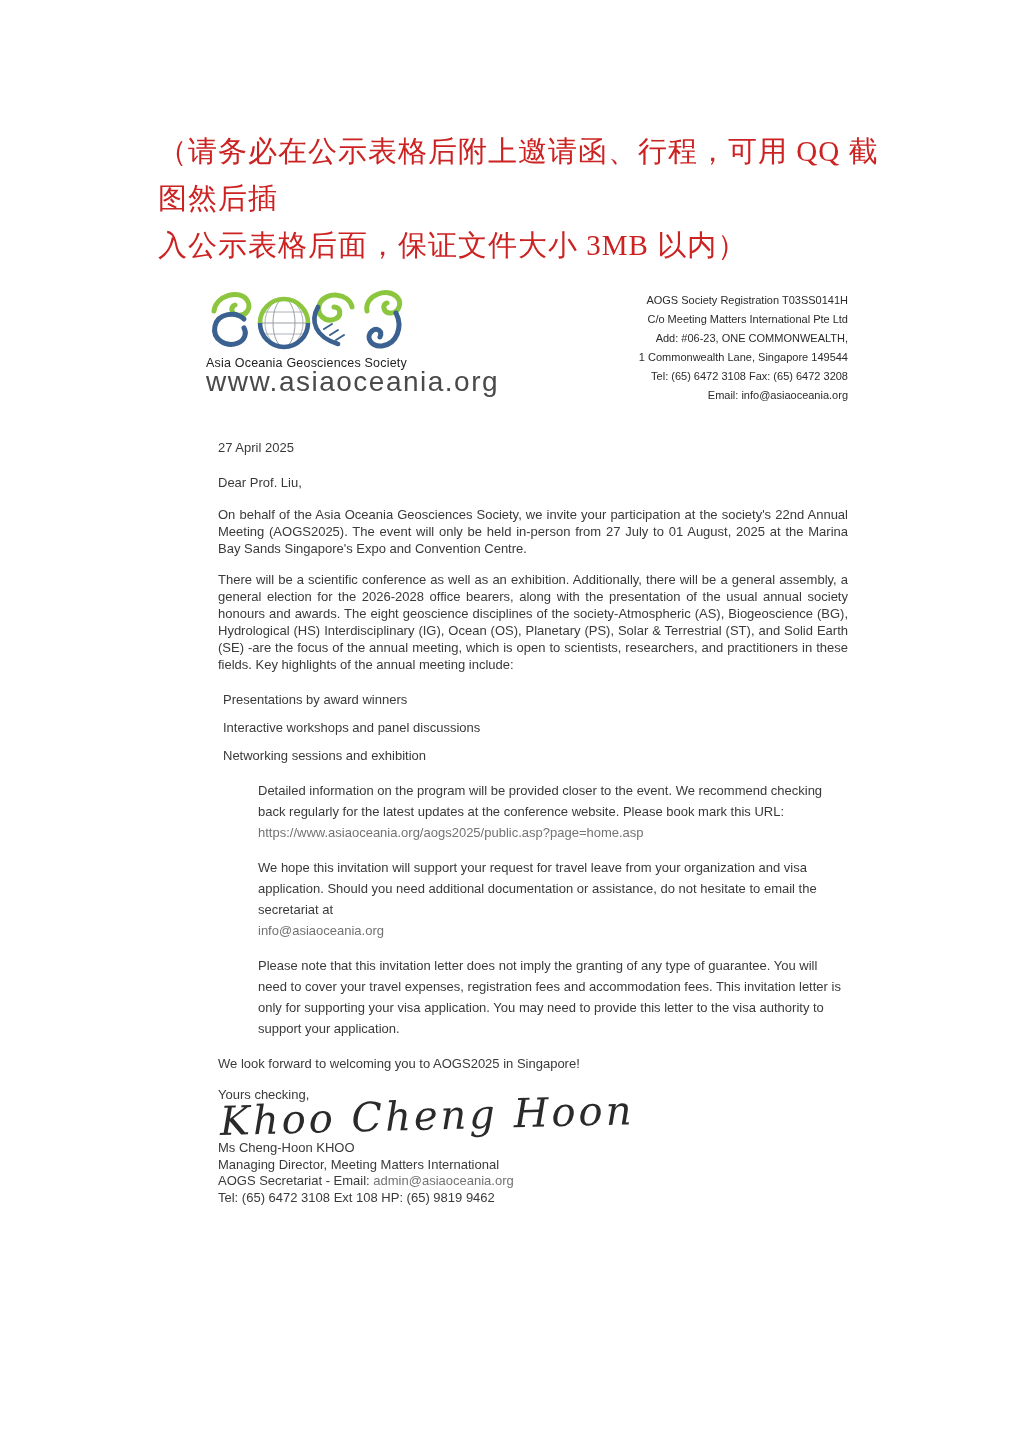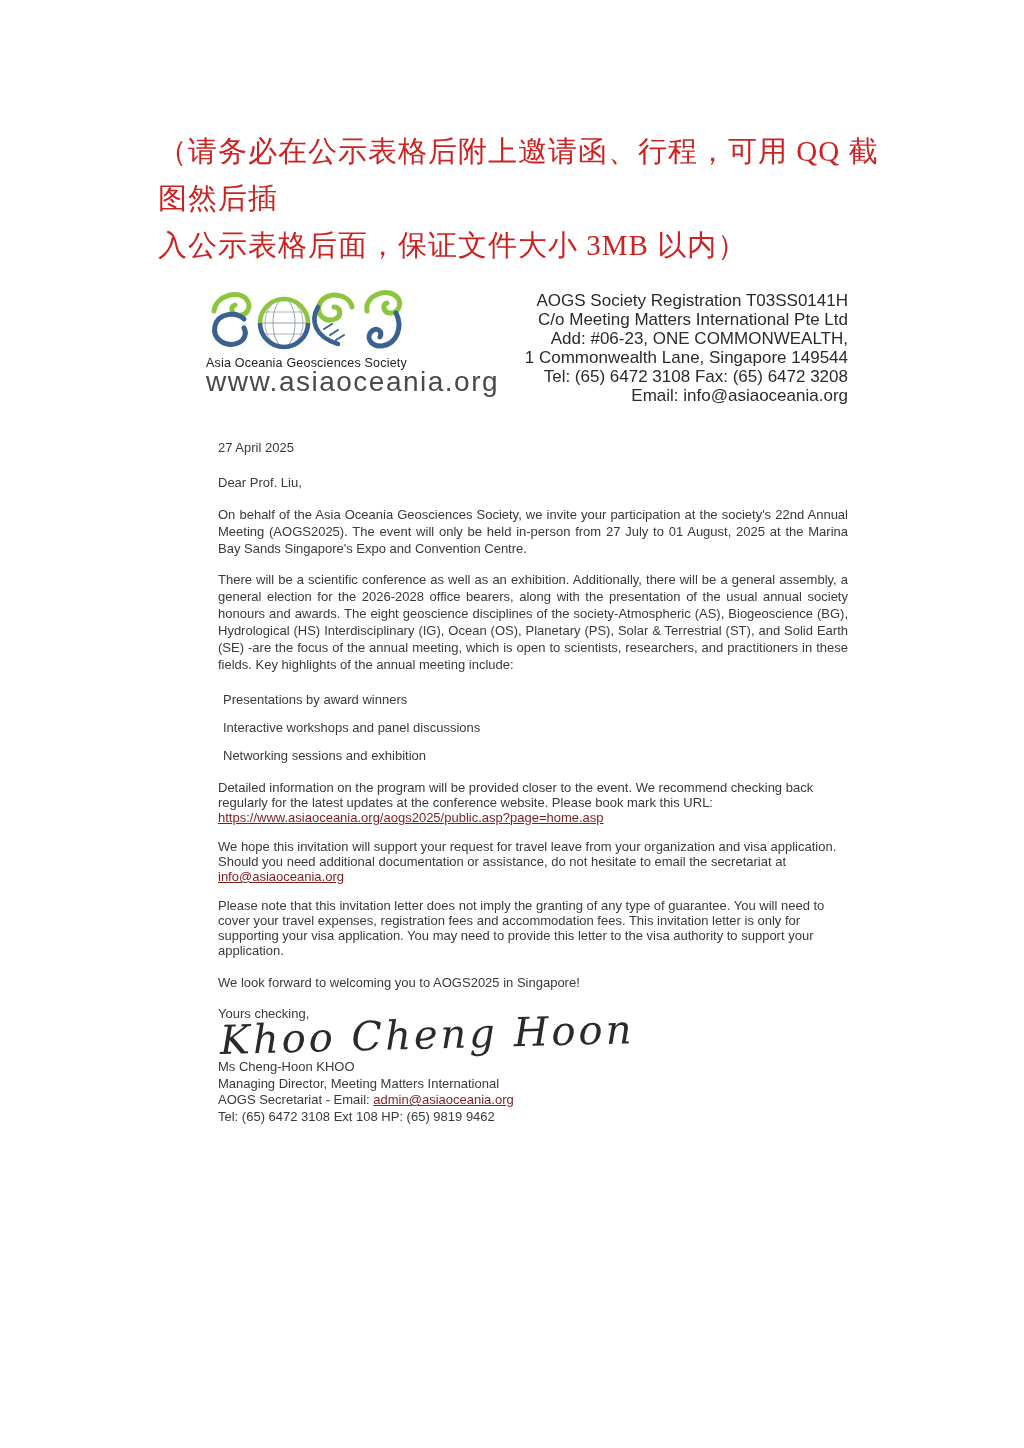--- a/index.html
+++ b/index.html
@@ -47,41 +47,40 @@
   }
   .org-site{
     font-size:28px;
     color:#4a4a4a;
     letter-spacing:1.5px;
     margin-top:1px;
     white-space:nowrap;
   }
   .contact-block{
     text-align:right;
-    font-size:17px;
+    font-size:11px;
     line-height:19px;
     color:#2b2b2b;
     padding-top:4px;
   }
   .date-line{margin:0 0 18px 0;}
   .recipient div{line-height:17px;}
   .recipient{margin-bottom:20px;}
   .salutation{margin-bottom:15px;}
   .para{margin:0 0 14px 0;}
   .just{text-align:justify;}
   .highlights{margin:18px 0 16px 0;}
   .highlights .hl-item{
     padding-left:5px;
     margin-bottom:11px;
     line-height:17px;
   }
-  .airy{line-height:15px;}
+  .airy{line-height:21px;margin-left:40px;}
   .link{
-    color:#7f1d1d;
-    text-decoration:underline;
+    color:#737373;
     cursor:pointer;
   }
   .closing-line{margin:16px 0 14px 0;}
   .signoff{margin:0 0 10px 0;}
   .signature-script{
     font-family:"DejaVu Serif","Liberation Serif",serif;
     font-style:italic;
     font-size:40px;
     color:#2a2a2a;
     letter-spacing:3px;

